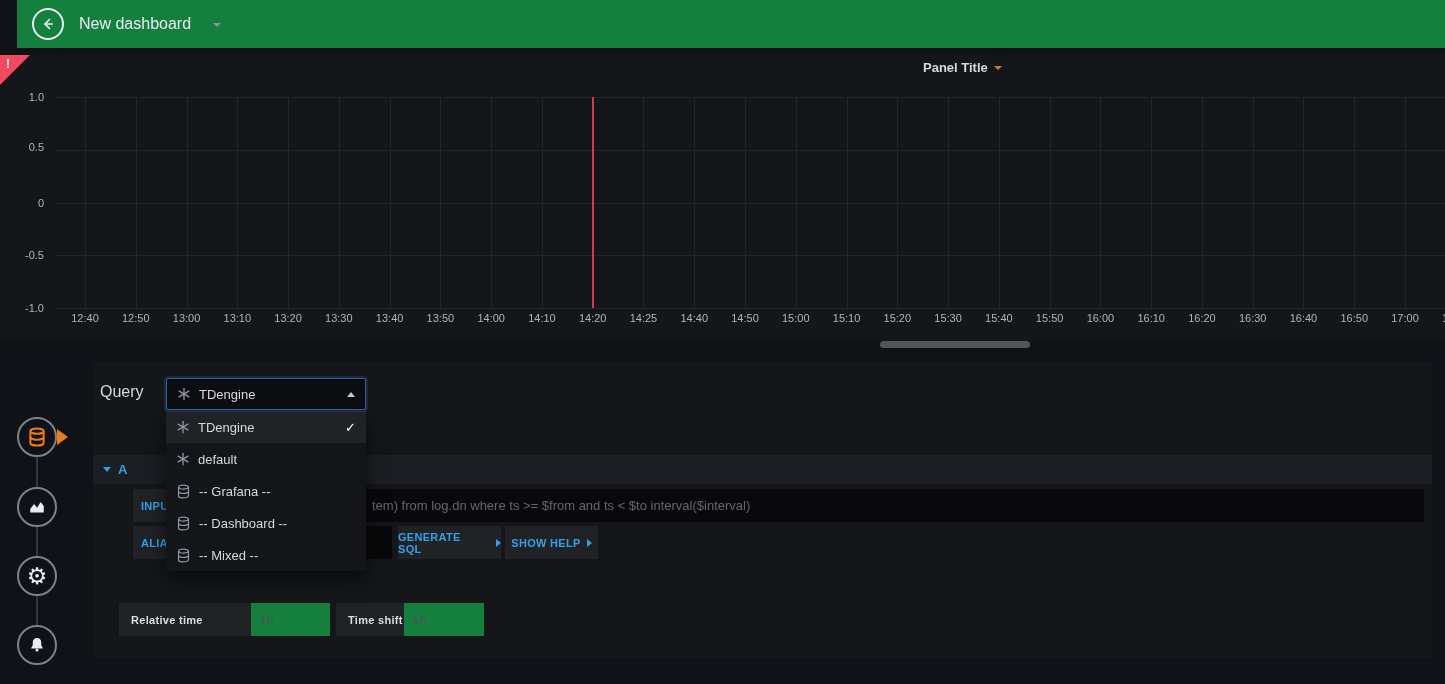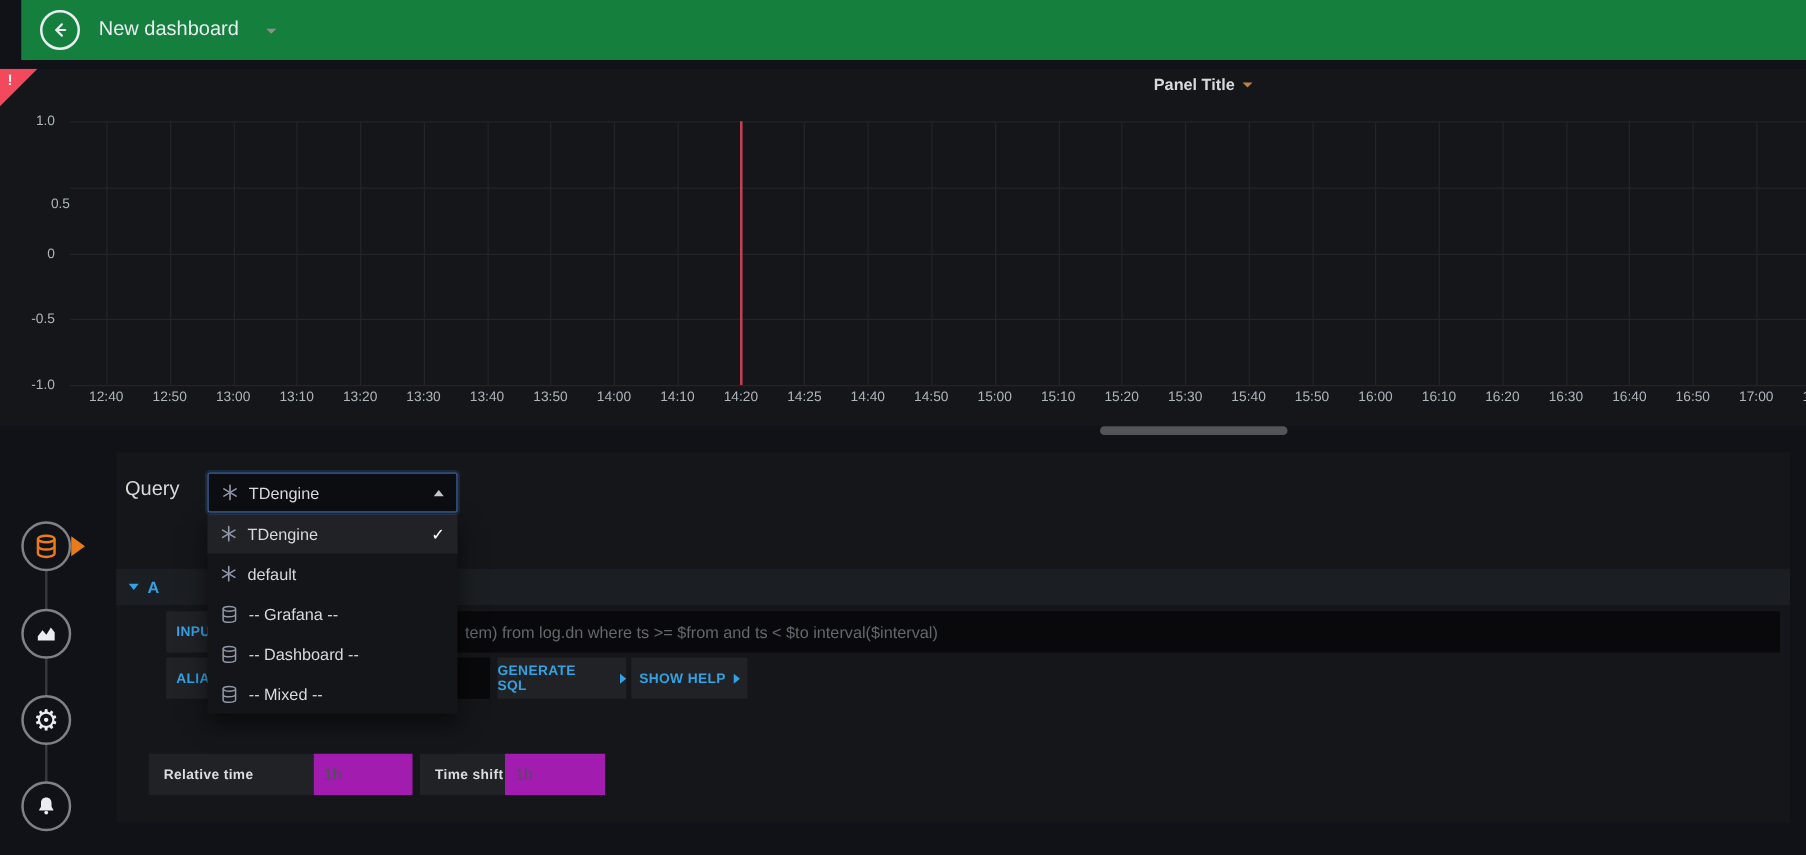--- a/index.html
+++ b/index.html
@@ -63,21 +63,21 @@
   .sql-text{display:block;padding-left:182px;line-height:33px;font-size:13px;color:#63676e;white-space:nowrap;}
   .alias-label{left:40px;top:164px;width:57px;}
   .alias-field{position:absolute;left:97px;top:164px;width:202px;height:33px;background:#09090b;cursor:text;}
   .btn-blue{position:absolute;height:33px;background:#202226;color:#33a2e5;font-weight:700;font-size:11px;
     display:flex;align-items:center;justify-content:center;gap:6px;cursor:pointer;letter-spacing:.3px;}
   .btn-generate{left:305px;top:164px;width:103px;gap:16px;}
   .btn-help{left:412px;top:164px;width:93px;}
   .caret-right{width:0;height:0;border-top:4px solid transparent;border-bottom:4px solid transparent;border-left:5px solid #33a2e5;}
   .rt-label{left:26px;top:241px;width:132px;padding-left:12px;}
   .ts-label{left:243px;top:241px;width:68px;padding-left:12px;}
-  .dark-input{position:absolute;height:33px;box-sizing:border-box;background:#a21caf;border:0;outline:none;
+  .dark-input{position:absolute;height:33px;box-sizing:border-box;background:#15803d;border:0;outline:none;
     color:#d8d9da;font-size:13px;padding:0 8px;font-family:"Liberation Sans",sans-serif;}
   .dark-input::placeholder{color:#4c5157;}
   .rt-input{left:158px;top:241px;width:79px;}
   .ts-input{left:311px;top:241px;width:80px;}
 </style>
 </head>
 <body>
 
 <div class="navbar">
   <div class="back-btn">
@@ -96,21 +96,21 @@
   <div class="corner-error"></div>
   <div class="corner-bang">!</div>
   <div class="panel-title-wrap">
     <span class="panel-title">Panel Title</span>
     <span class="panel-title-caret"></span>
   </div>
   <div class="chart-plot">
       <div class="hgrid" style="top: 42px;"></div>
       <div class="ylab" style="top: 36px;">1.0</div>
       <div class="hgrid" style="top: 94.75px;"></div>
-      <div class="ylab" style="top: 102px; padding-left: 12px;">0.5</div>
+      <div class="ylab" style="top: 86px;">0.5</div>
       <div class="hgrid" style="top: 147.5px;"></div>
       <div class="ylab" style="top: 141.5px;">0</div>
       <div class="hgrid" style="top: 200.25px;"></div>
       <div class="ylab" style="top: 194.25px;">-0.5</div>
       <div class="hgrid" style="top: 253px;"></div>
       <div class="ylab" style="top: 247px;">-1.0</div>
       <div class="vgrid" style="left: 85px;"></div>
       <div class="xlab" style="left: 63px;">12:40</div>
       <div class="vgrid" style="left: 135.77px;"></div>
       <div class="xlab" style="left: 113.77px;">12:50</div>

